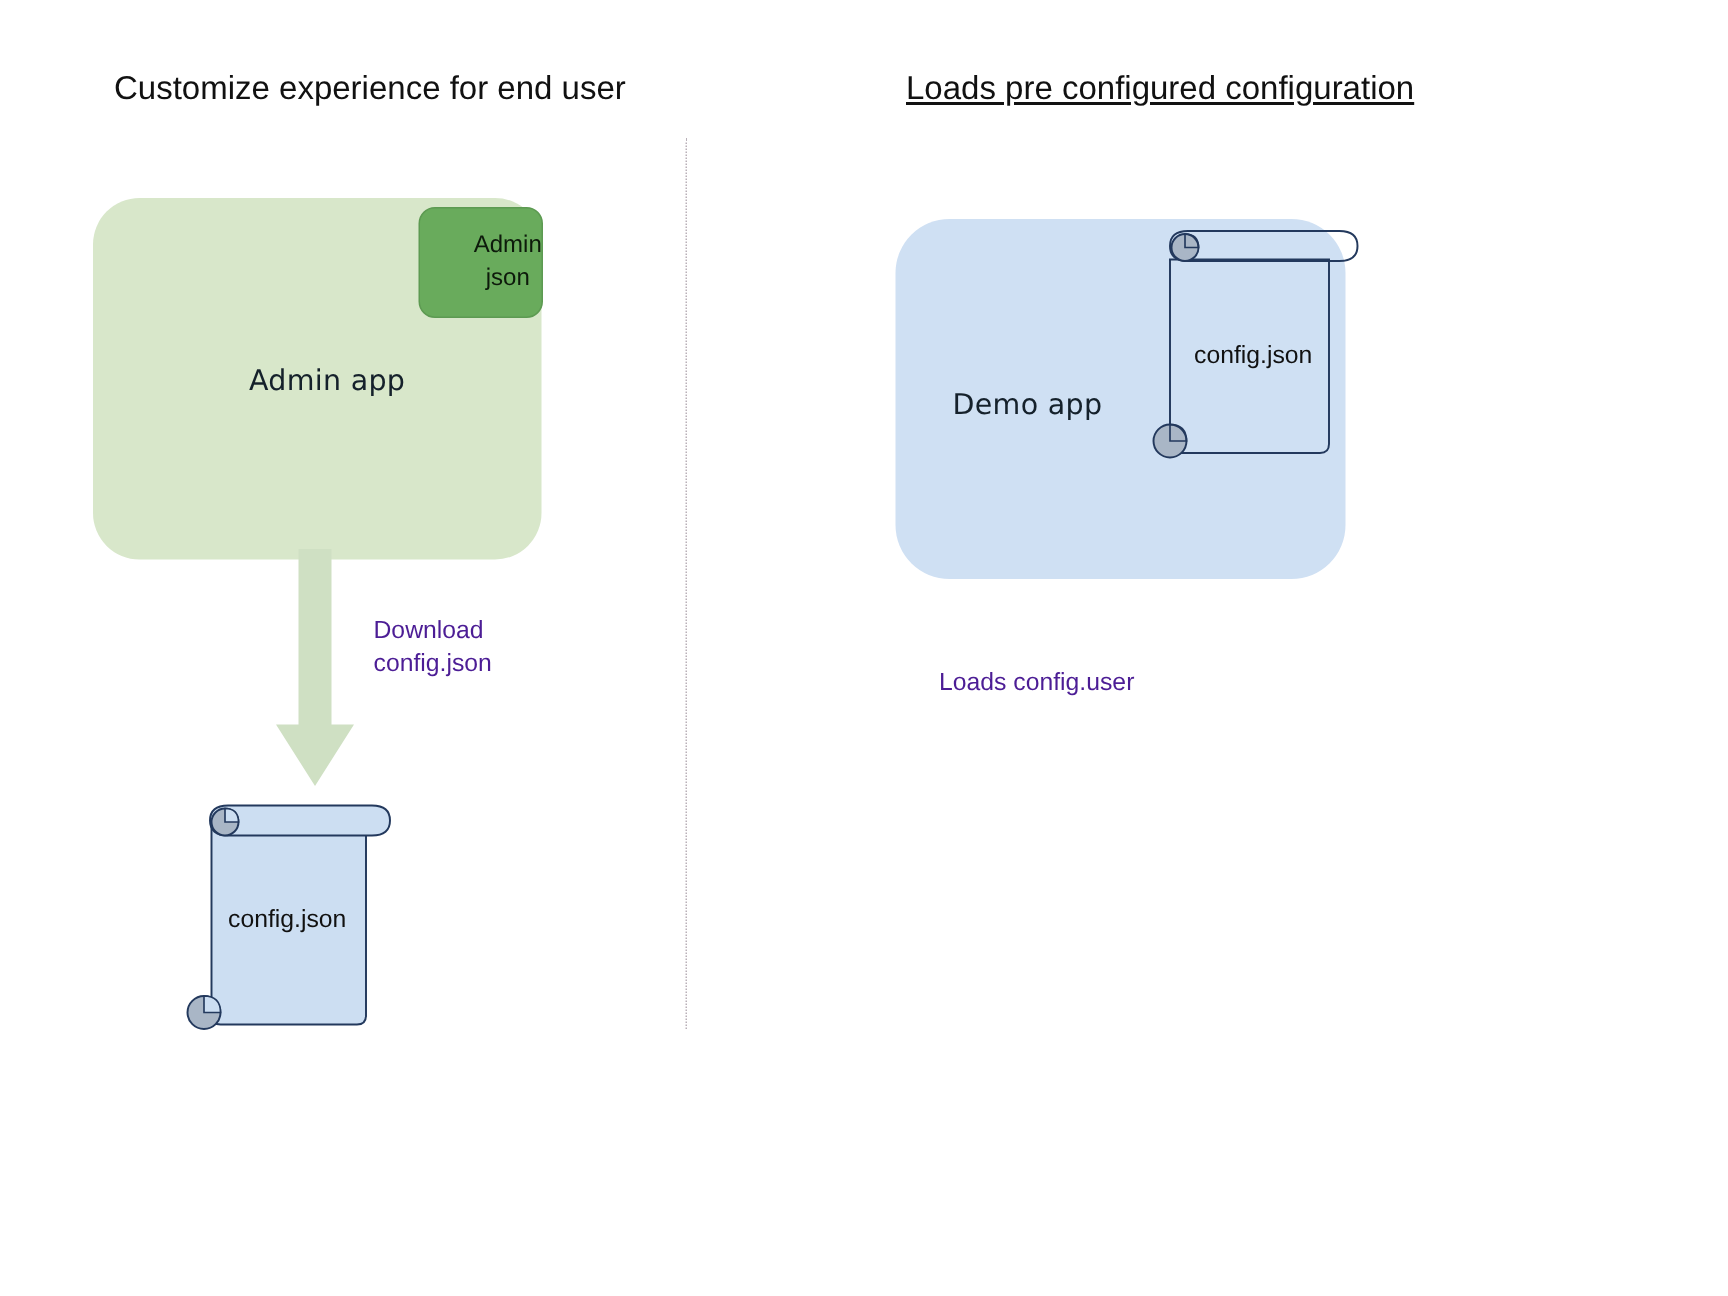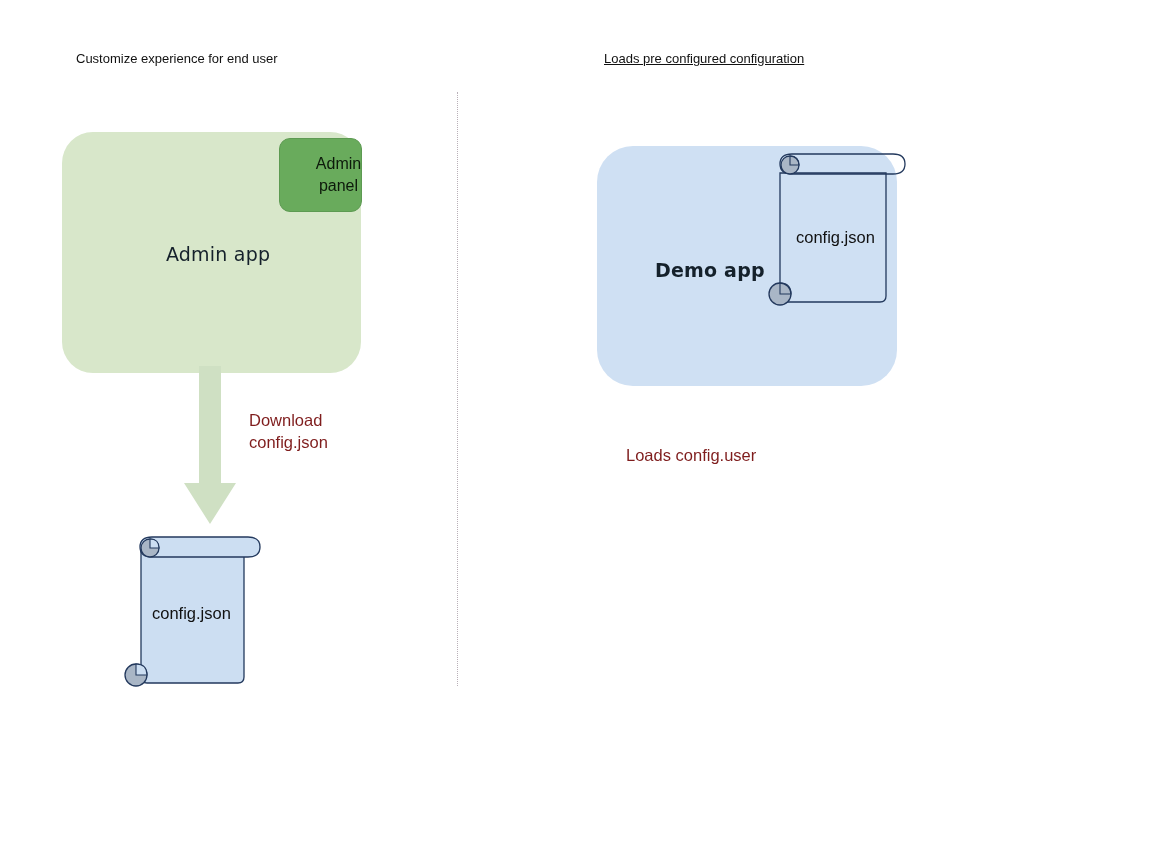--- a/index.html
+++ b/index.html
@@ -16,34 +16,34 @@
     color: #000000;
   }
   .canvas {
     position: absolute;
     inset: 0;
   }
 
   
   .col-title {
     position: absolute;
-    font-size: 13px;
+    font-size: 22px;
     line-height: 20px;
     color: #111111;
     white-space: nowrap;
     font-family: "Liberation Sans", sans-serif;
   }
   #title-left  { left: 76px;  top: 49px; }
   #title-right { left: 604px; top: 49px; text-decoration: underline; }
 
   .caption {
     position: absolute;
     font-size: 16.5px;
     line-height: 22px;
-    color: #7f1d1d;
+    color: #4c1d95;
     font-family: "Liberation Sans", sans-serif;
   }
   #arrow-caption { left: 249px; top: 409px; width: 140px; }
   #arrow-caption .ln { display: block; }
   #loads-caption { left: 626px; top: 444px; white-space: nowrap; }
 
   
   .app-box {
     position: absolute;
     box-sizing: border-box;
@@ -66,21 +66,21 @@
   }
   .app-label {
     position: absolute;
     font-family: "DejaVu Sans", sans-serif;
     font-size: 19px;
     letter-spacing: 0.2px;
     color: #15212b;
     white-space: nowrap;
   }
   #admin-app-label { left: 166px; top: 243px; text-align: right; }
-  #demo-app-label  { left: 655px; top: 259px; font-weight: bold; }
+  #demo-app-label  { left: 635px; top: 259px; }
 
   
   #admin-panel {
     position: absolute;
     left: 279px;
     top: 138px;
     width: 83px;
     height: 74px;
     box-sizing: border-box;
     background: #69ab5c;
@@ -140,21 +140,21 @@
 
   <div id="divider"></div>
 
   <div class="app-box" id="admin-app"></div>
 
   <div class="app-label" id="admin-app-label">Admin app</div>
 
   <div id="admin-panel">
     <span class="chip-text">
       <span class="ln">Admin</span>
-      <span class="ln">panel</span>
+      <span class="ln">json</span>
     </span>
   </div>
 
   <svg class="svg-layer" id="arrow-layer" viewBox="0 0 100 170">
     <path d="M 39 0 L 61 0 L 61 117 L 76 117 L 50 158 L 24 117 L 39 117 Z" fill="#cfe0c3"></path>
   </svg>
 
   <div class="caption" id="arrow-caption">
     <span class="ln">Download</span>
     <span class="ln">config.json</span>

